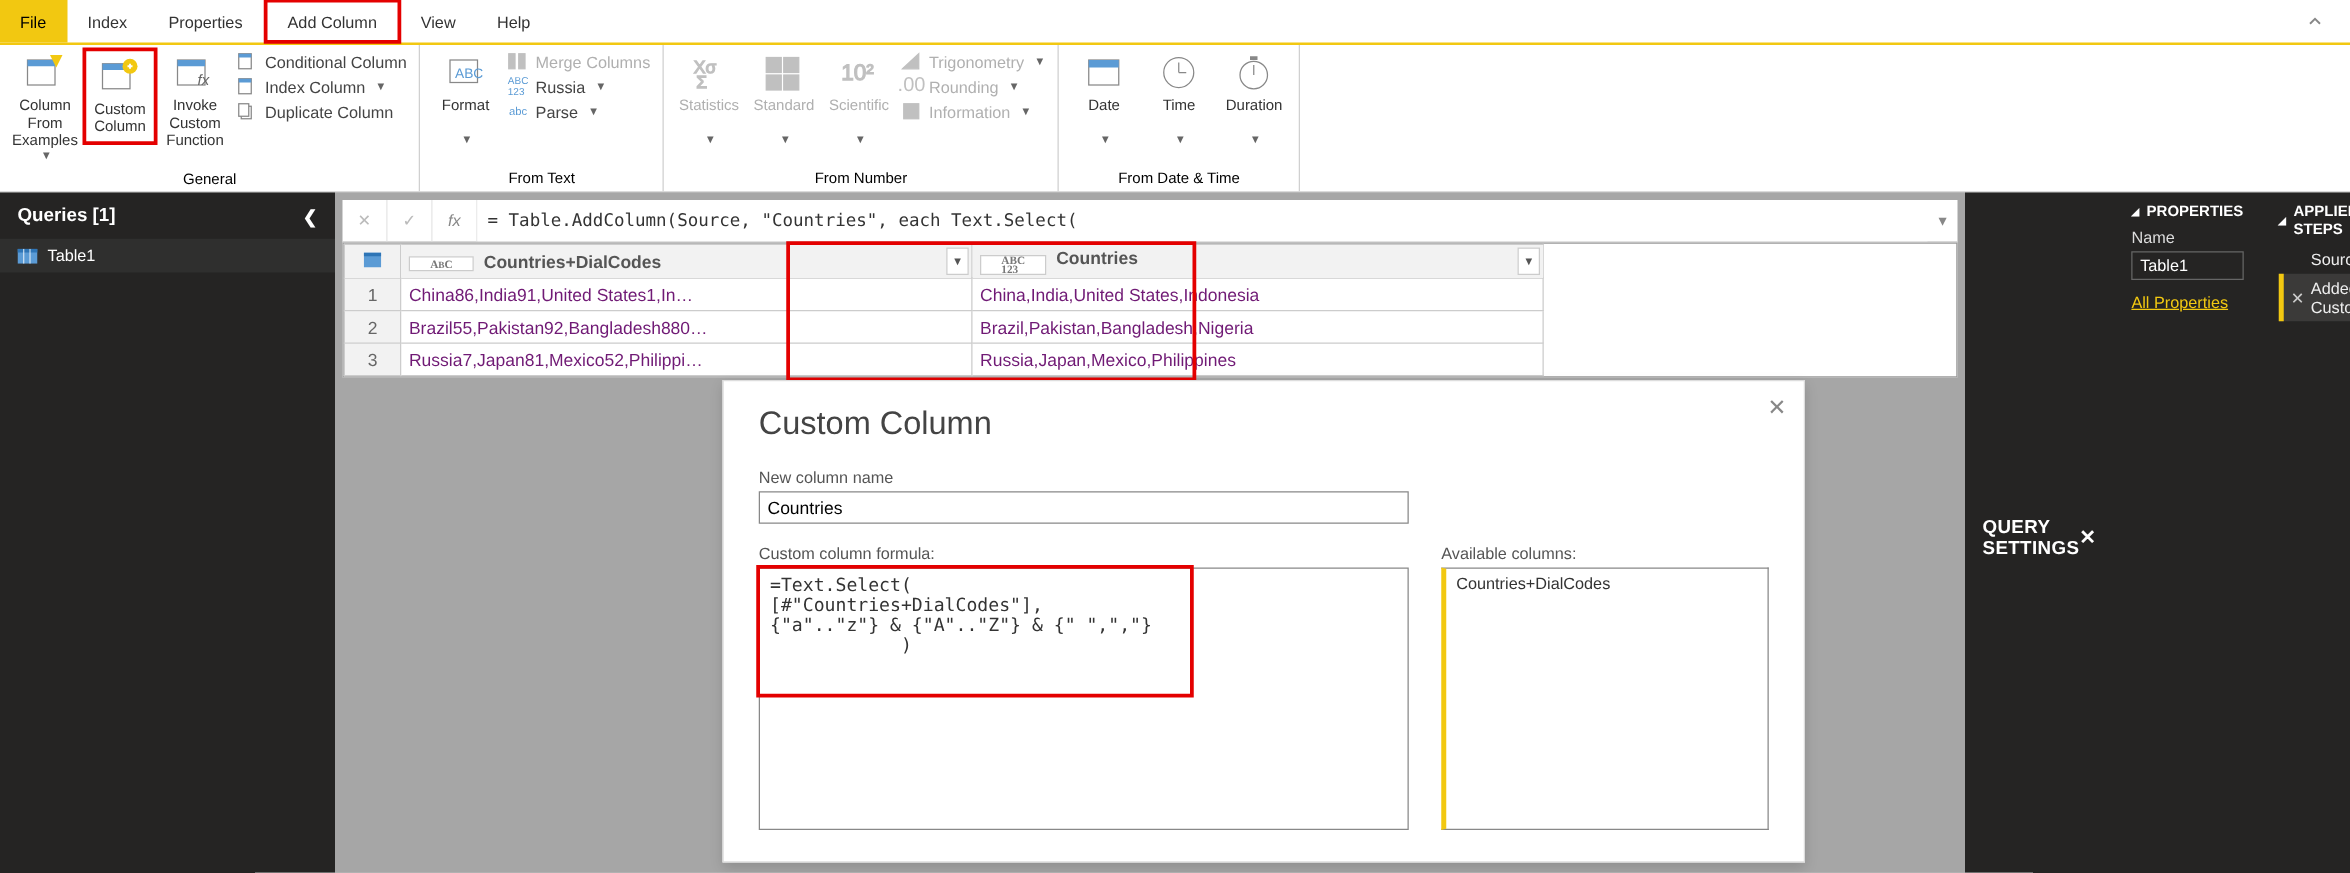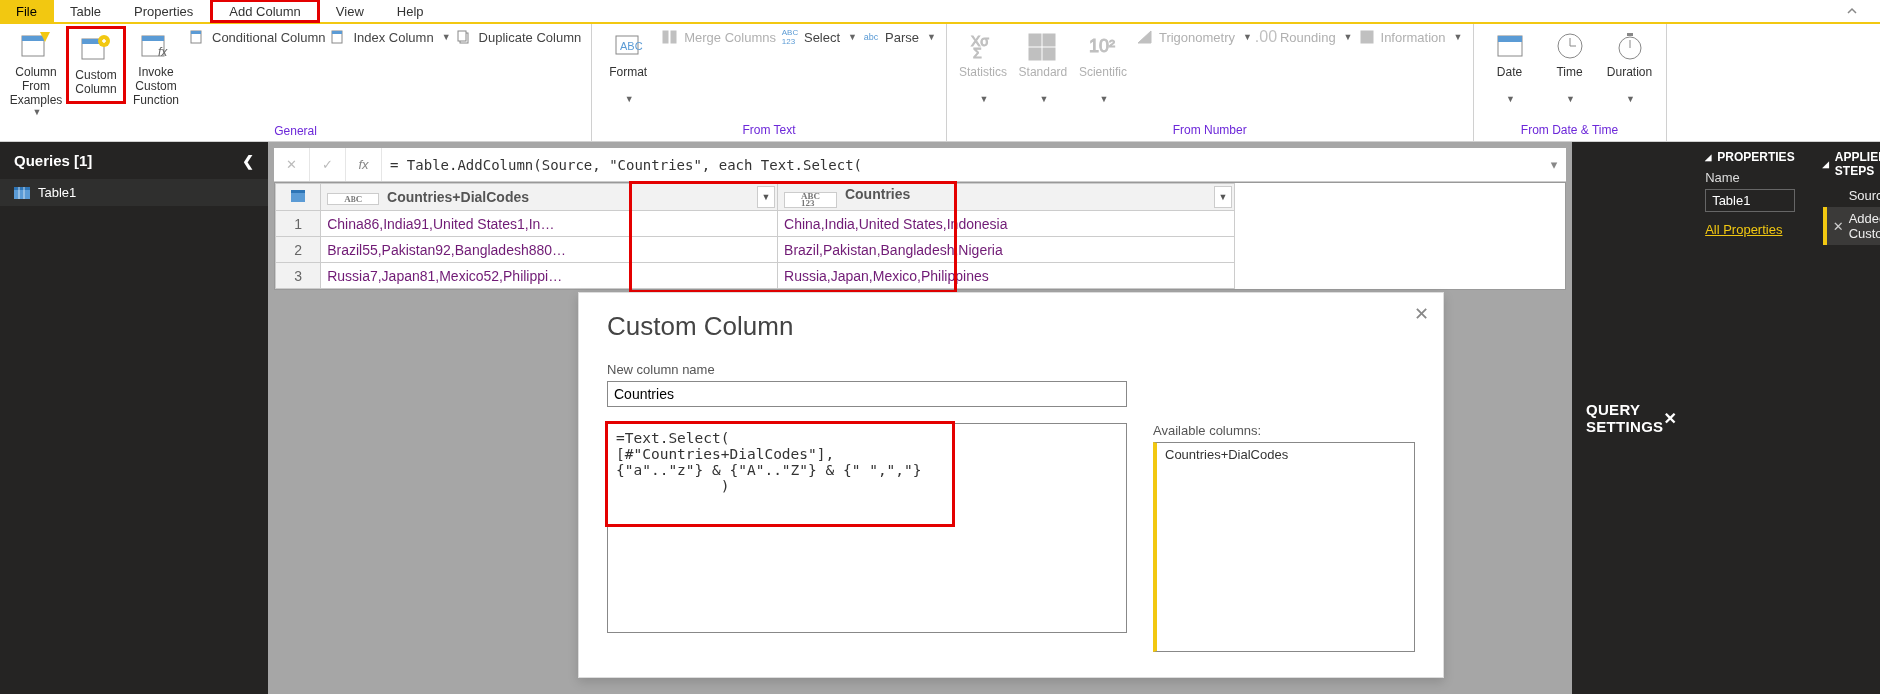--- a/index.html
+++ b/index.html
@@ -9,21 +9,21 @@
     font-size: 13px;
     background: #fff;
     color: #333;
     width: 1880px;
     height: 698px;
     overflow: hidden;
   }
 
   
   .tabbar {
-    height: 24px;
+    height: 36px;
     display: flex;
     align-items: stretch;
     background: #fff;
     border-bottom: 2px solid #f2c811;
     position: relative;
   }
   .tab {
     padding: 0 16px;
     display: flex;
     align-items: center;
@@ -62,21 +62,21 @@
     display: flex; flex-direction: column;
     align-items: center;
   }
   .group .buttons {
     display: flex;
     align-items:flex-start;
     flex:1;
   }
   .group .grouplabel {
     font-size: 12px;
-    color:#6d28d9;
+    color:#000000;
     text-align:center;
     padding:2px 0 4px;
     width:100%;
   }
   .bigbtn {
     display: flex; flex-direction: column; align-items: center;
     width: 60px;
     padding: 4px 2px;
     font-size:12px;
     line-height:1.15;
@@ -86,21 +86,21 @@
   }
   .bigbtn .ic {
     width:32px; height:32px;
     display:flex; align-items:center; justify-content:center;
     margin-bottom:4px;
   }
   .bigbtn.highlight {
     border:3px solid #e40000;
   }
   .smallstack {
-    display:flex; gap:2px;
+    display:flex; flex-direction:column; gap:2px;
     padding:2px 2px;
   }
   .smallbtn {
     display:flex; align-items:center; gap:6px;
     padding:1px 2px;
     font-size:13px;
     color:#444;
     cursor:pointer;
     white-space:nowrap;
   }
@@ -325,21 +325,21 @@
   .step .gear { margin-left:auto; color:#ccc; font-size:13px;}
   .step.sel { background:#3b3a39; border-left:4px solid #f2c811; padding-left:22px;}
   .step .del { position:absolute; left:6px; color:#ccc;}
 
 </style>
 </head>
 <body>
 
 <div class="tabbar">
   <div class="tab file">File</div>
-  <div class="tab">Table</div>
+  <div class="tab">Index</div>
   <div class="tab">Properties</div>
   <div class="tab highlight">Add Column</div>
   <div class="tab">View</div>
   <div class="tab">Help</div>
   <div class="tab collapse-caret">
     <svg width="14" height="14" viewBox="0 0 14 14">
         <path d="M3 9 L7 5 L11 9" stroke="#888" stroke-width="1.5" fill="none"></path>
       </svg>
   </div>
 </div>
@@ -437,21 +437,21 @@
                 <rect x="1" y="2" width="5" height="12" fill="#ddd"></rect>
                 <rect x="9" y="2" width="5" height="12" fill="#ddd"></rect>
               </svg>
             </span>
           <span>Merge Columns</span>
         </div>
         <div class="smallbtn">
           <span class="ic">
               <span style="font-size:8px;color:#5b9bd5;">ABC<br>123</span>
             </span>
-          <span>Select</span>
+          <span>Russia</span>
             <span class="caret">▼</span>
         </div>
         <div class="smallbtn">
           <span class="ic">
               <span style="font-size:9px;color:#5b9bd5;">abc</span>
             </span>
           <span>Parse</span>
             <span class="caret">▼</span>
         </div>
       </div>
@@ -642,20 +642,21 @@
       <div class="col-redbox" style="left:354px; top:-2px; width:328px; height:112px;"></div>
     </div>
 
     <div class="dialog">
       <div class="close">✕</div>
       <h1>Custom Column</h1>
       <label>New column name</label>
       <input class="tf" value="Countries" style="">
       <div class="row2">
         <div>
+          <label>Custom column formula:</label>
           <div class="formula-box"><span>=Text.Select(
 [#"Countries+DialCodes"],
 {"a".."z"} &amp; {"A".."Z"} &amp; {" ",","}
             )</span>
             <div class="formula-red"></div>
           </div>
         </div>
         <div class="avail">
           <label>Available columns:</label>
           <div class="avail-list">

